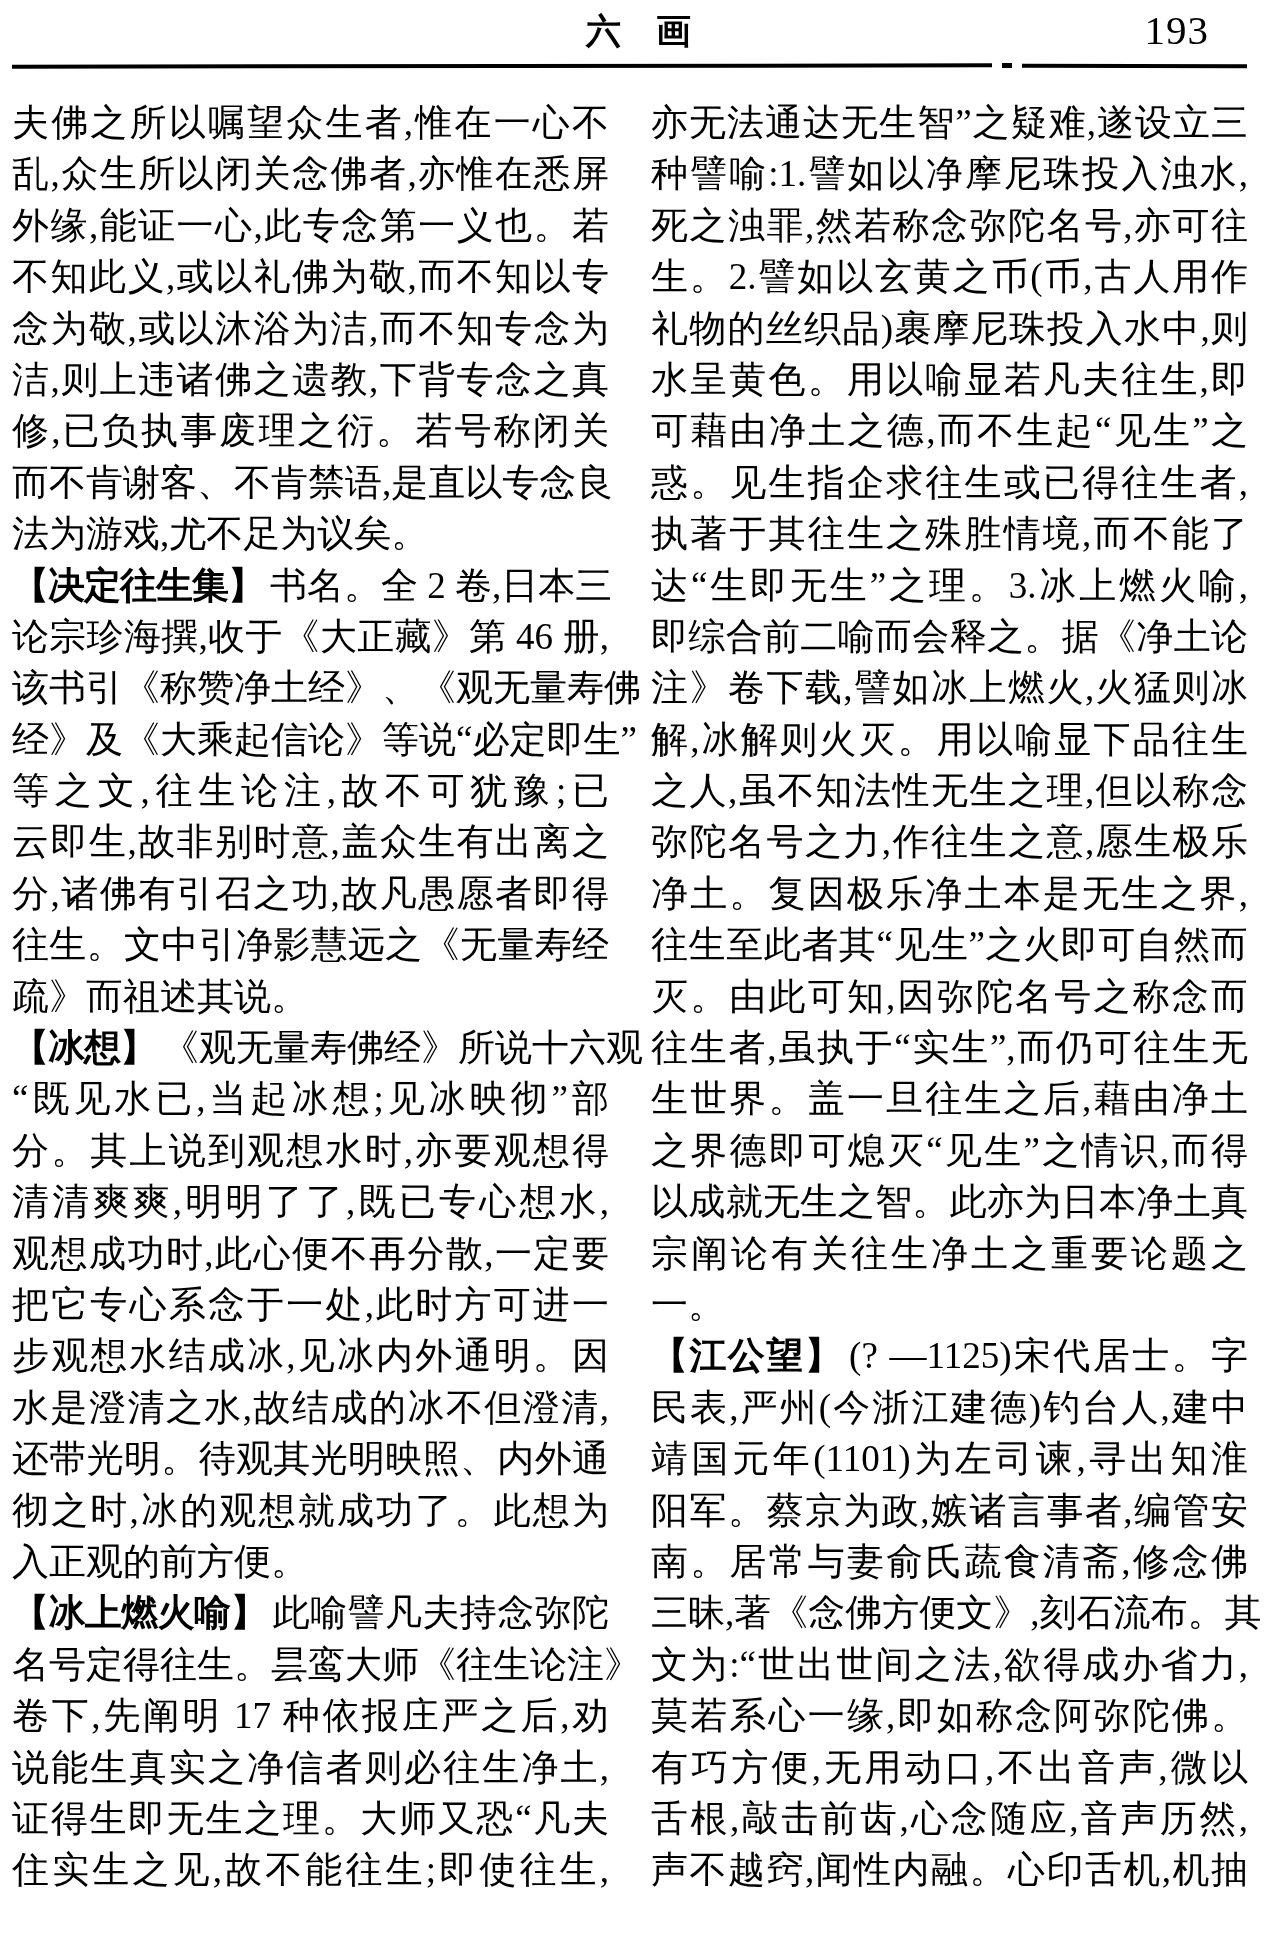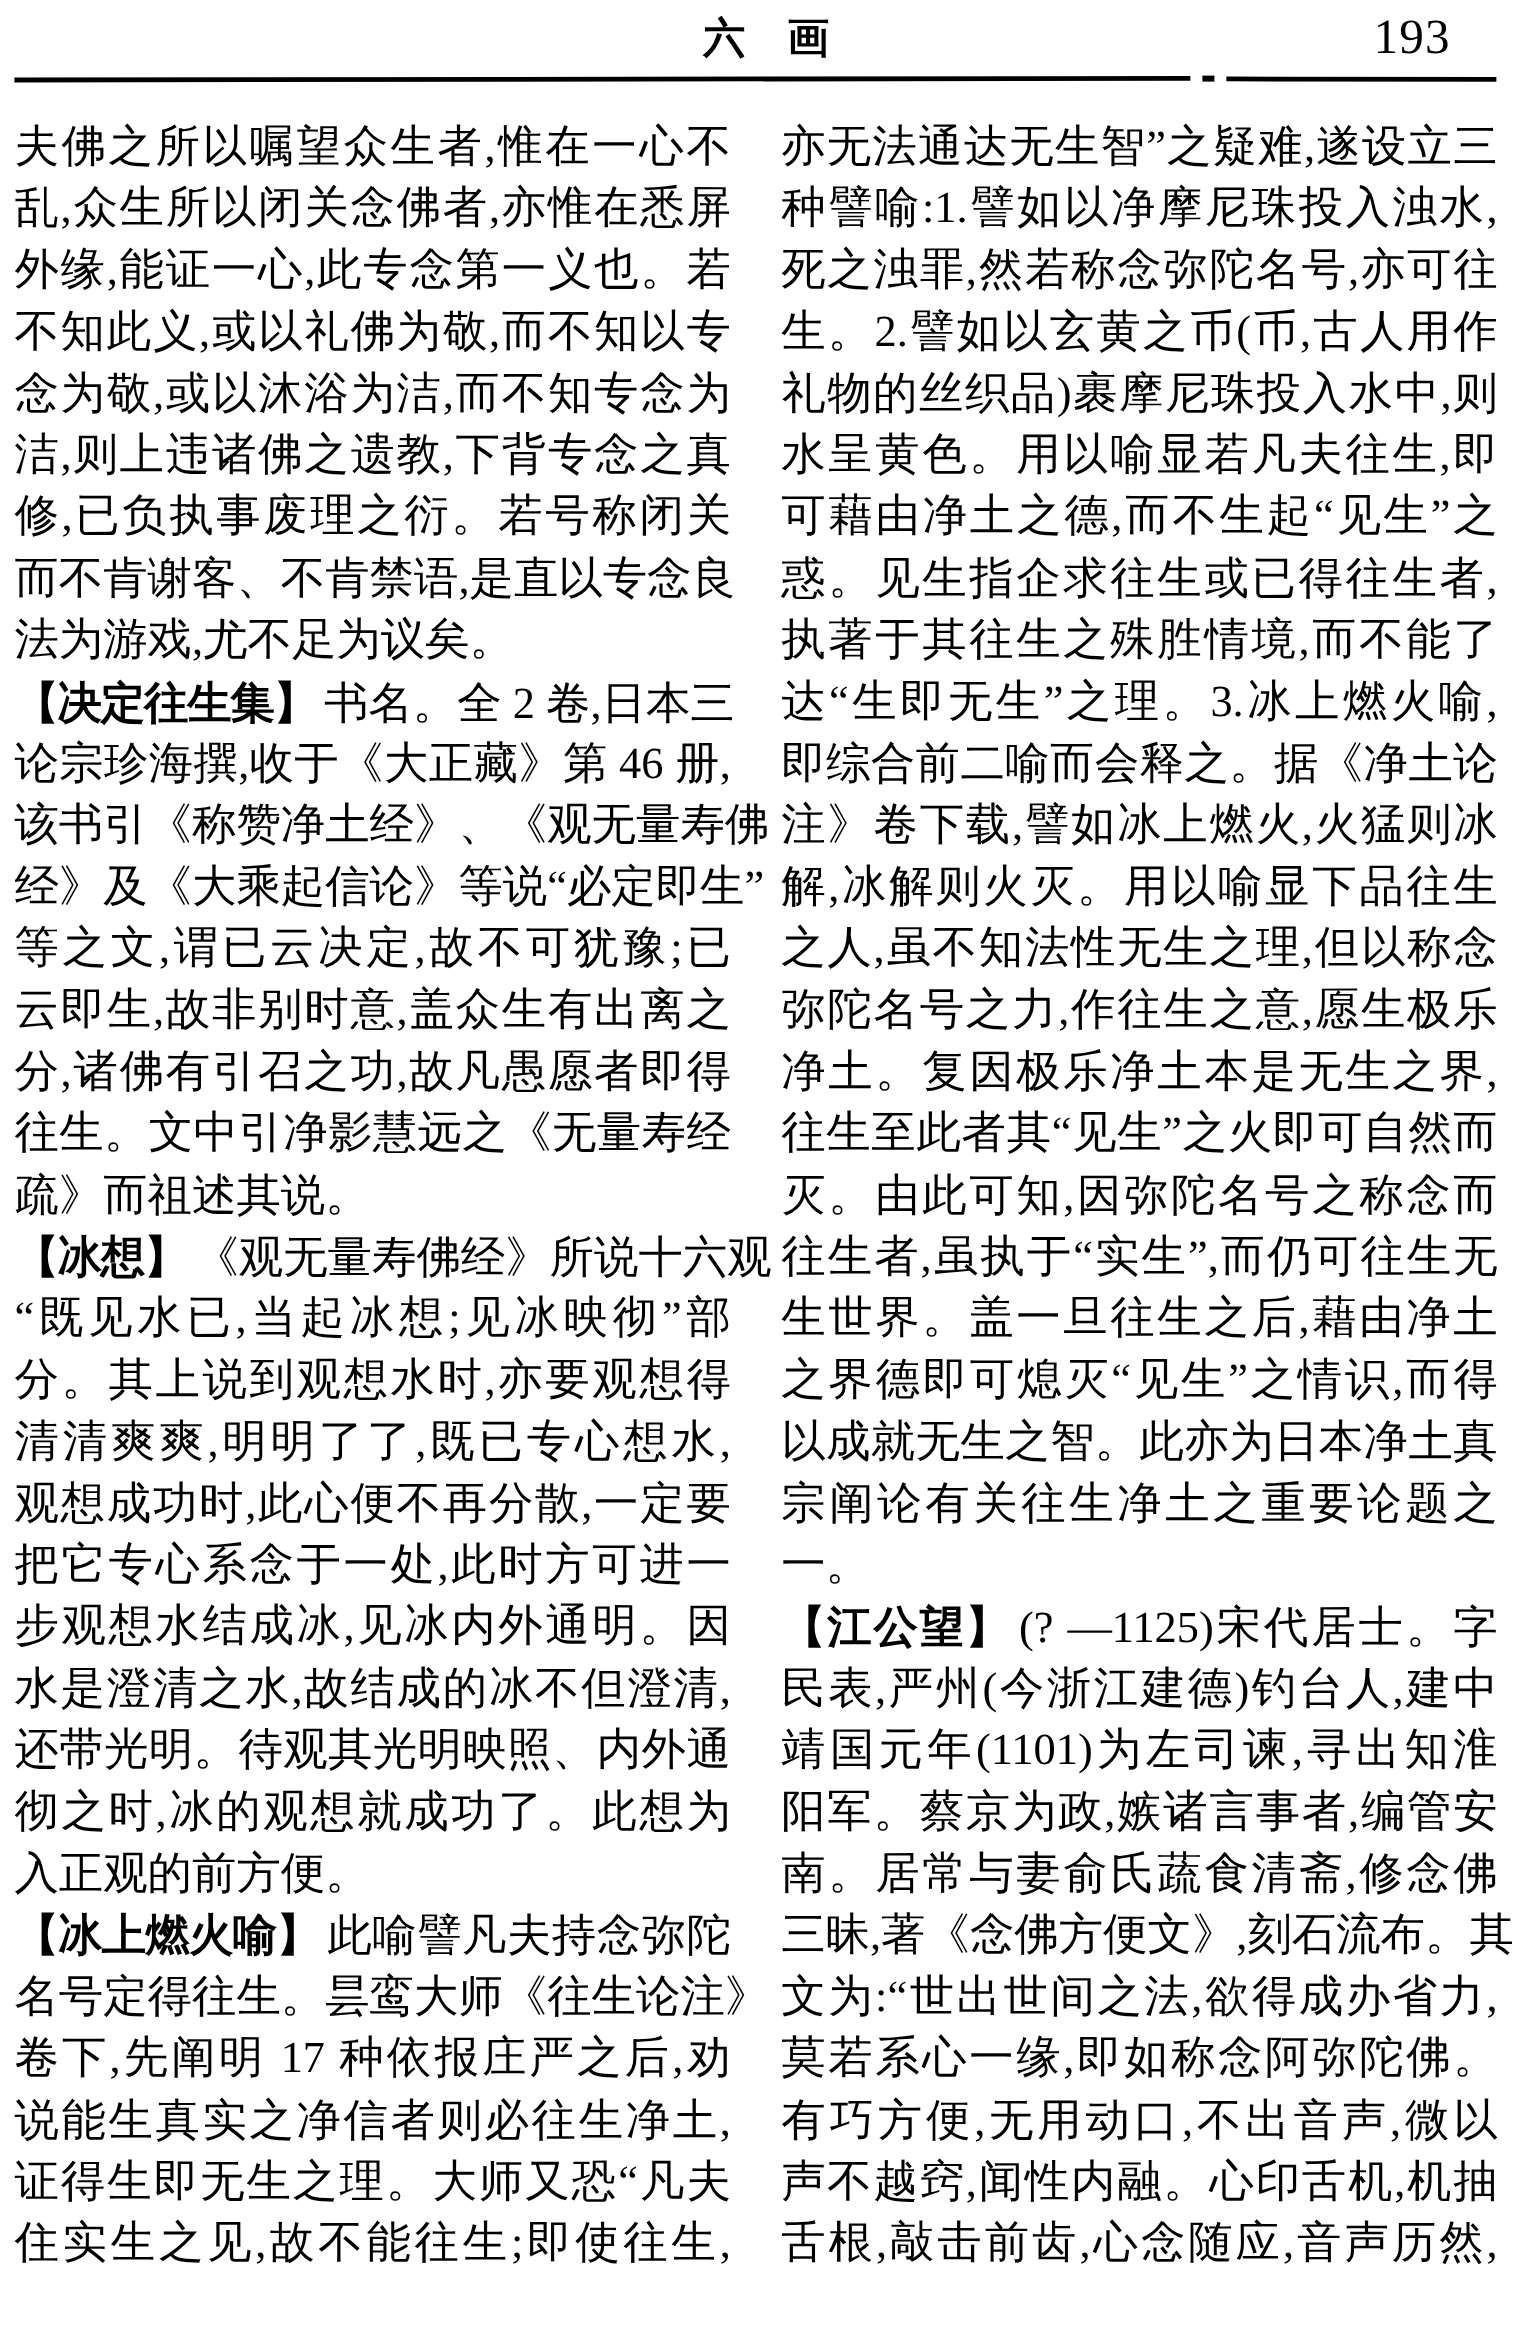--- a/index.html
+++ b/index.html
@@ -59,21 +59,21 @@
       <div class="line">不知此义,或以礼佛为敬,而不知以专</div>
       <div class="line">念为敬,或以沐浴为洁,而不知专念为</div>
       <div class="line">洁,则上违诸佛之遗教,下背专念之真</div>
       <div class="line">修,已负执事废理之衍。若号称闭关</div>
       <div class="line">而不肯谢客、不肯禁语,是直以专念良</div>
       <div class="line short">法为游戏,尤不足为议矣。</div>
       <div class="line"><span class="head">【决定往生集】</span>书名。全 2 卷,日本三</div>
       <div class="line">论宗珍海撰,收于《大正藏》第 46 册,</div>
       <div class="line">该书引《称赞净土经》、《观无量寿佛</div>
       <div class="line">经》及《大乘起信论》等说“必定即生”</div>
-      <div class="line">等之文,谓已云决定,故不可犹豫;已</div>
+      <div class="line">等之文,往生论注,故不可犹豫;已</div>
       <div class="line">云即生,故非别时意,盖众生有出离之</div>
       <div class="line">分,诸佛有引召之功,故凡愚愿者即得</div>
       <div class="line">往生。文中引净影慧远之《无量寿经</div>
       <div class="line short">疏》而祖述其说。</div>
       <div class="line"><span class="head">【冰想】</span>《观无量寿佛经》所说十六观</div>
       <div class="line">“既见水已,当起冰想;见冰映彻”部</div>
       <div class="line">分。其上说到观想水时,亦要观想得</div>
       <div class="line">清清爽爽,明明了了,既已专心想水,</div>
       <div class="line">观想成功时,此心便不再分散,一定要</div>
       <div class="line">把它专心系念于一处,此时方可进一</div>
@@ -116,16 +116,16 @@
       <div class="line short">一。</div>
       <div class="line"><span class="head">【江公望】</span>(? —1125)宋代居士。字</div>
       <div class="line">民表,严州(今浙江建德)钓台人,建中</div>
       <div class="line">靖国元年(1101)为左司谏,寻出知淮</div>
       <div class="line">阳军。蔡京为政,嫉诸言事者,编管安</div>
       <div class="line">南。居常与妻俞氏蔬食清斋,修念佛</div>
       <div class="line">三昧,著《念佛方便文》,刻石流布。其</div>
       <div class="line">文为:“世出世间之法,欲得成办省力,</div>
       <div class="line">莫若系心一缘,即如称念阿弥陀佛。</div>
       <div class="line">有巧方便,无用动口,不出音声,微以</div>
+      <div class="line">舌根,敲击前齿,心念随应,音声历然,</div>
       <div class="line">声不越窍,闻性内融。心印舌机,机抽</div>
-      <div class="line">舌根,敲击前齿,心念随应,音声历然,</div>
     </div>
 </div>
 
 </body></html>

